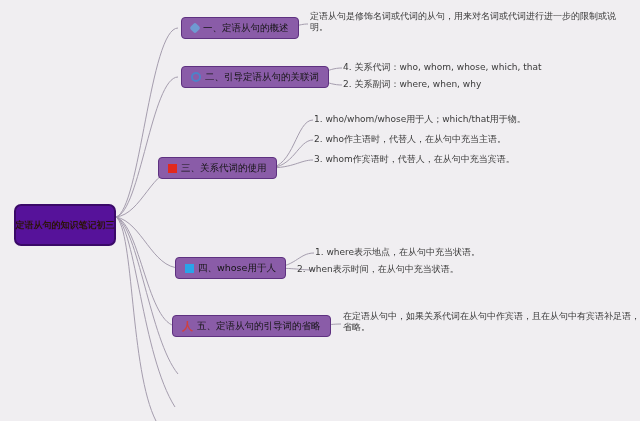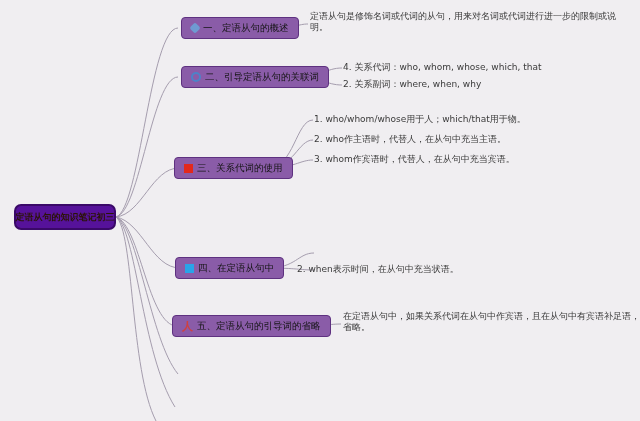--- a/index.html
+++ b/index.html
@@ -7,35 +7,35 @@
     position:relative;
     width:640px;height:421px;
     background:#f0eef1;
     overflow:hidden;
     font-family:"DejaVu Sans",sans-serif;
   }
   svg.edges{position:absolute;left:0;top:0;width:640px;height:421px;}
   svg.edges path{fill:none;stroke:#a59dae;stroke-width:1;}
 
   .root{
-    position:absolute;left:14px;top:204px;width:102px;height:26px;box-sizing:border-box;
+    position:absolute;left:14px;top:204px;width:102px;height:42px;box-sizing:border-box;
     background:#56129a;border:2px solid #3a0968;border-radius:7px;
     color:#2b1406;font-size:9px;font-weight:bold;
     display:flex;align-items:center;justify-content:center;white-space:nowrap;
     letter-spacing:0;
   }
   .node{
     position:absolute;height:22px;box-sizing:border-box;
     display:inline-flex;align-items:center;gap:4px;padding:0 9px;
     background:#8a5ca8;border:1px solid #5e3180;border-radius:4px;
     font-size:9.5px;color:#141414;white-space:nowrap;
   }
   .n1{left:173px;top:17px;margin-left:8px;}
   .n2{left:181px;top:66px;}
-  .n3{left:174px;top:157px;align-items:center;}
+  .n3{left:158px;top:157px;align-items:center;}
   .n4{left:175px;top:257px;}
   .n5{left:172px;top:315px;text-align:right;}
 
   .leaf{
     position:absolute;font-size:9px;color:#3a3a3a;line-height:11px;
   }
   .nowrap{white-space:nowrap;}
   .l1{left:310px;top:11px;width:312px;}
   .l2a{left:343px;top:62px;}
   .l2b{left:343px;top:79px;}
@@ -104,22 +104,23 @@
   <div class="node n3">
     <span class="icon sq-red"></span>
     <span>三、关系代词的使用</span>
   </div>
   <div class="leaf l3a nowrap">1. who/whom/whose用于人；which/that用于物。</div>
   <div class="leaf l3b nowrap">2. who作主语时，代替人，在从句中充当主语。</div>
   <div class="leaf l3c nowrap">3. whom作宾语时，代替人，在从句中充当宾语。</div>
 
   <div class="node n4">
     <span class="icon sq-blue"></span>
-    <span>四、在定语从句中</span>
+    <span>四、whose用于人</span>
   </div>
+  <div class="leaf l4a nowrap">1. where表示地点，在从句中充当状语。</div>
   <div class="leaf l4b nowrap">2. when表示时间，在从句中充当状语。</div>
 
   <div class="node n5">
     <span class="icon person"></span>
     <span>五、定语从句的引导词的省略</span>
   </div>
   <div class="leaf l5">在定语从句中，如果关系代词在从句中作宾语，且在从句中有宾语补足语，可以省略。</div>
 
 </div>
 

